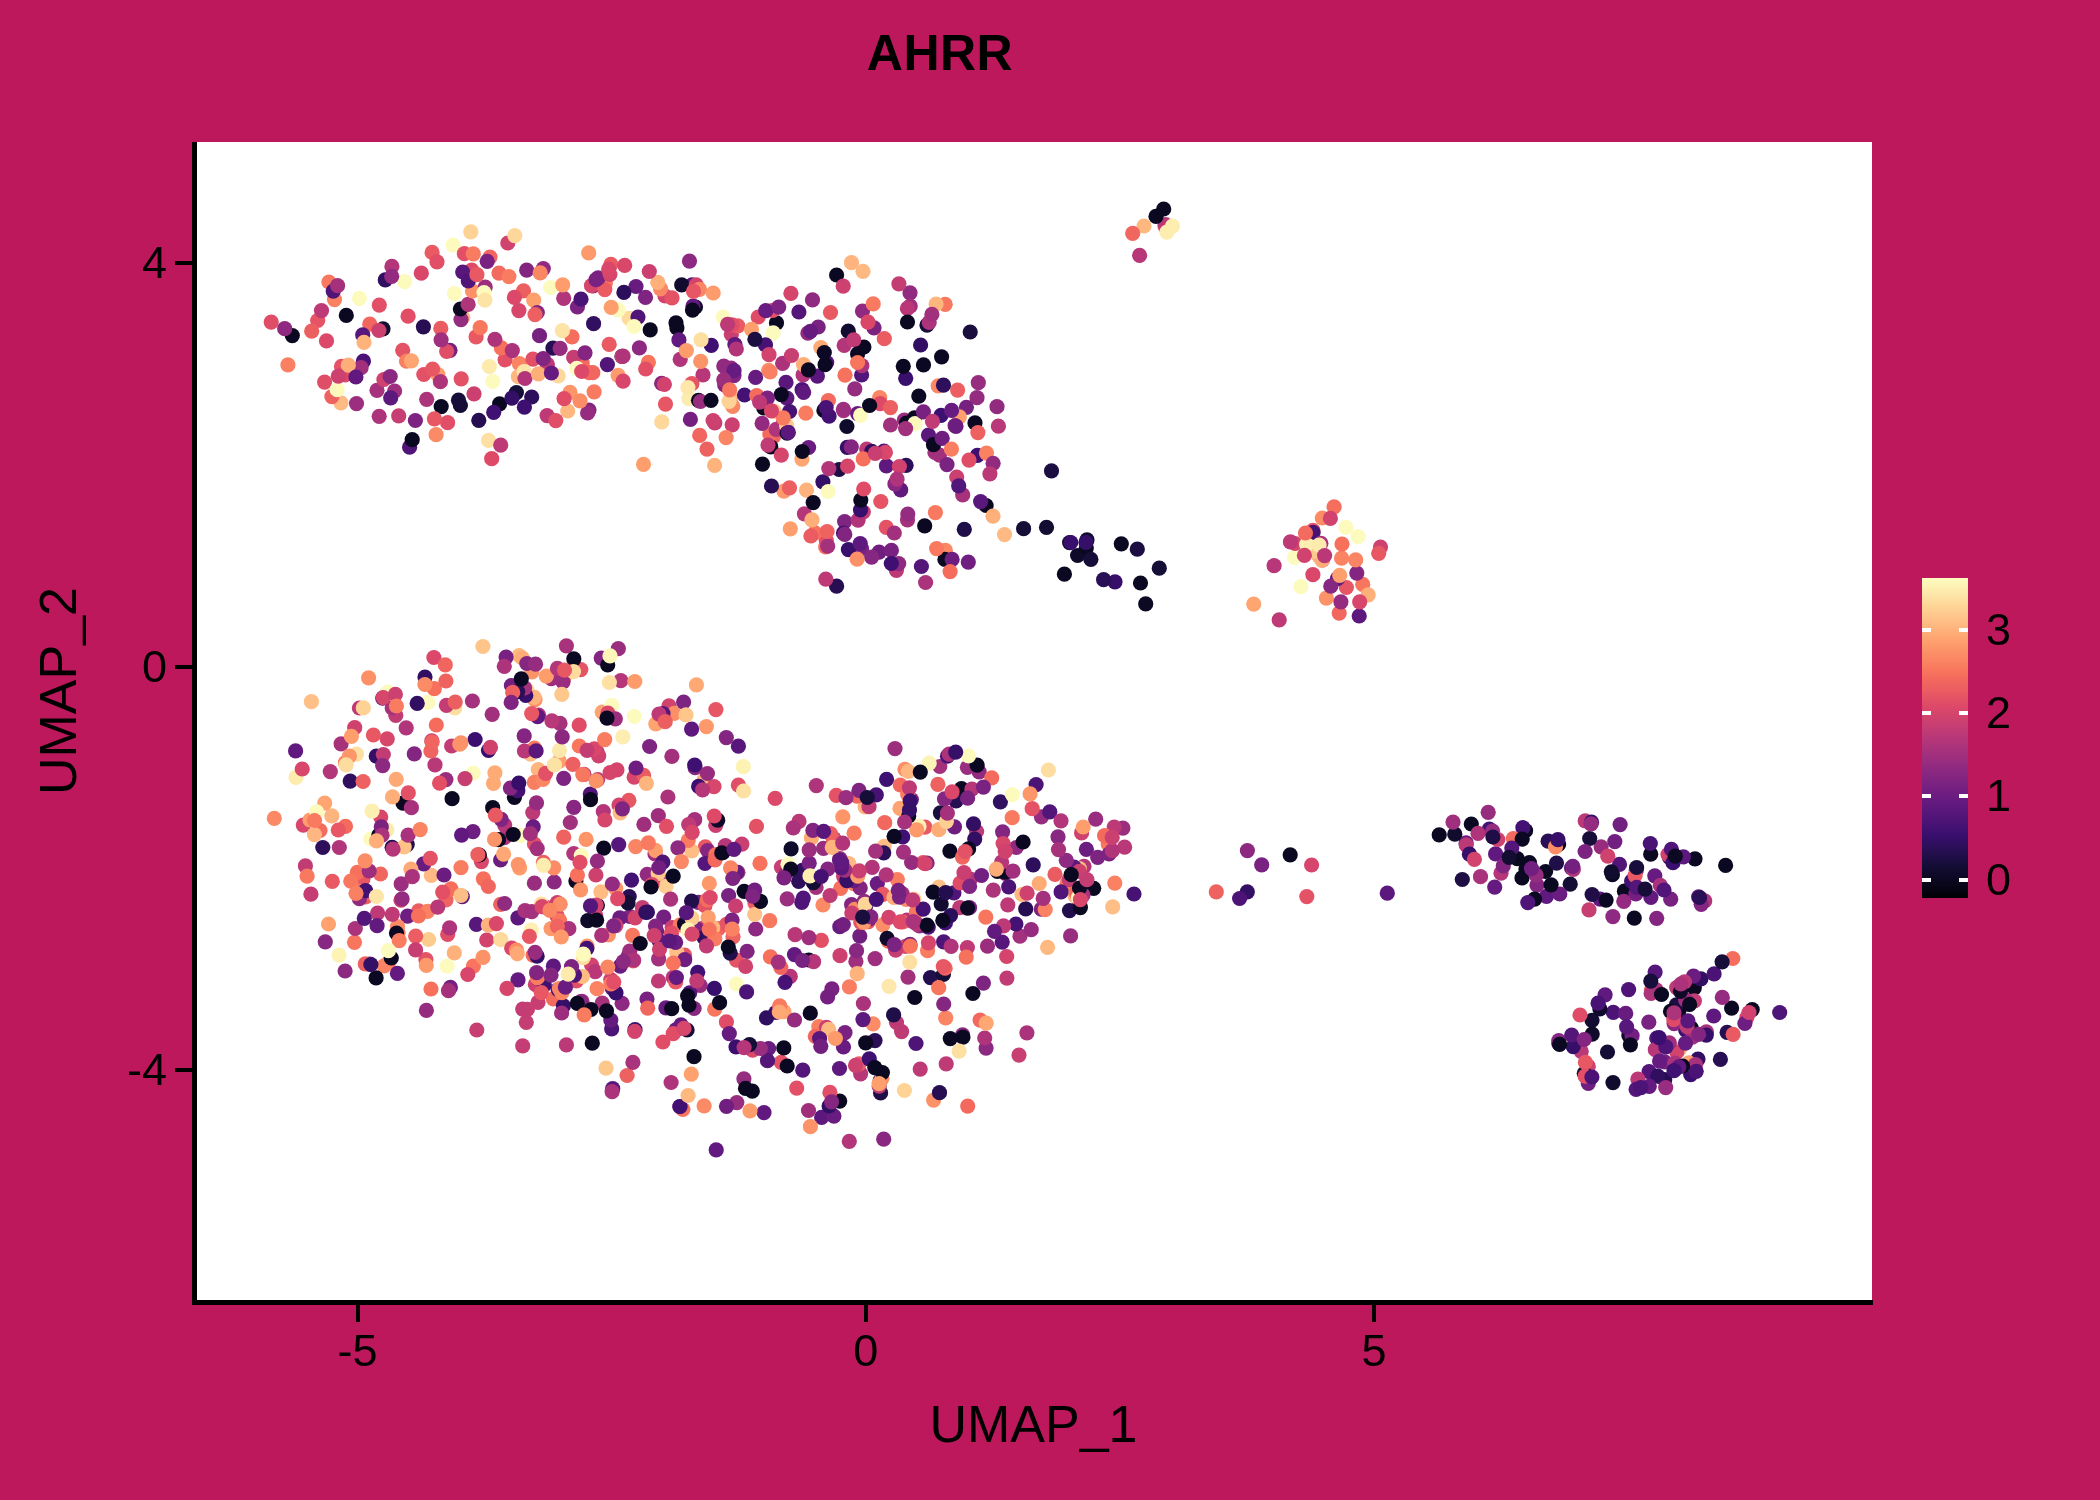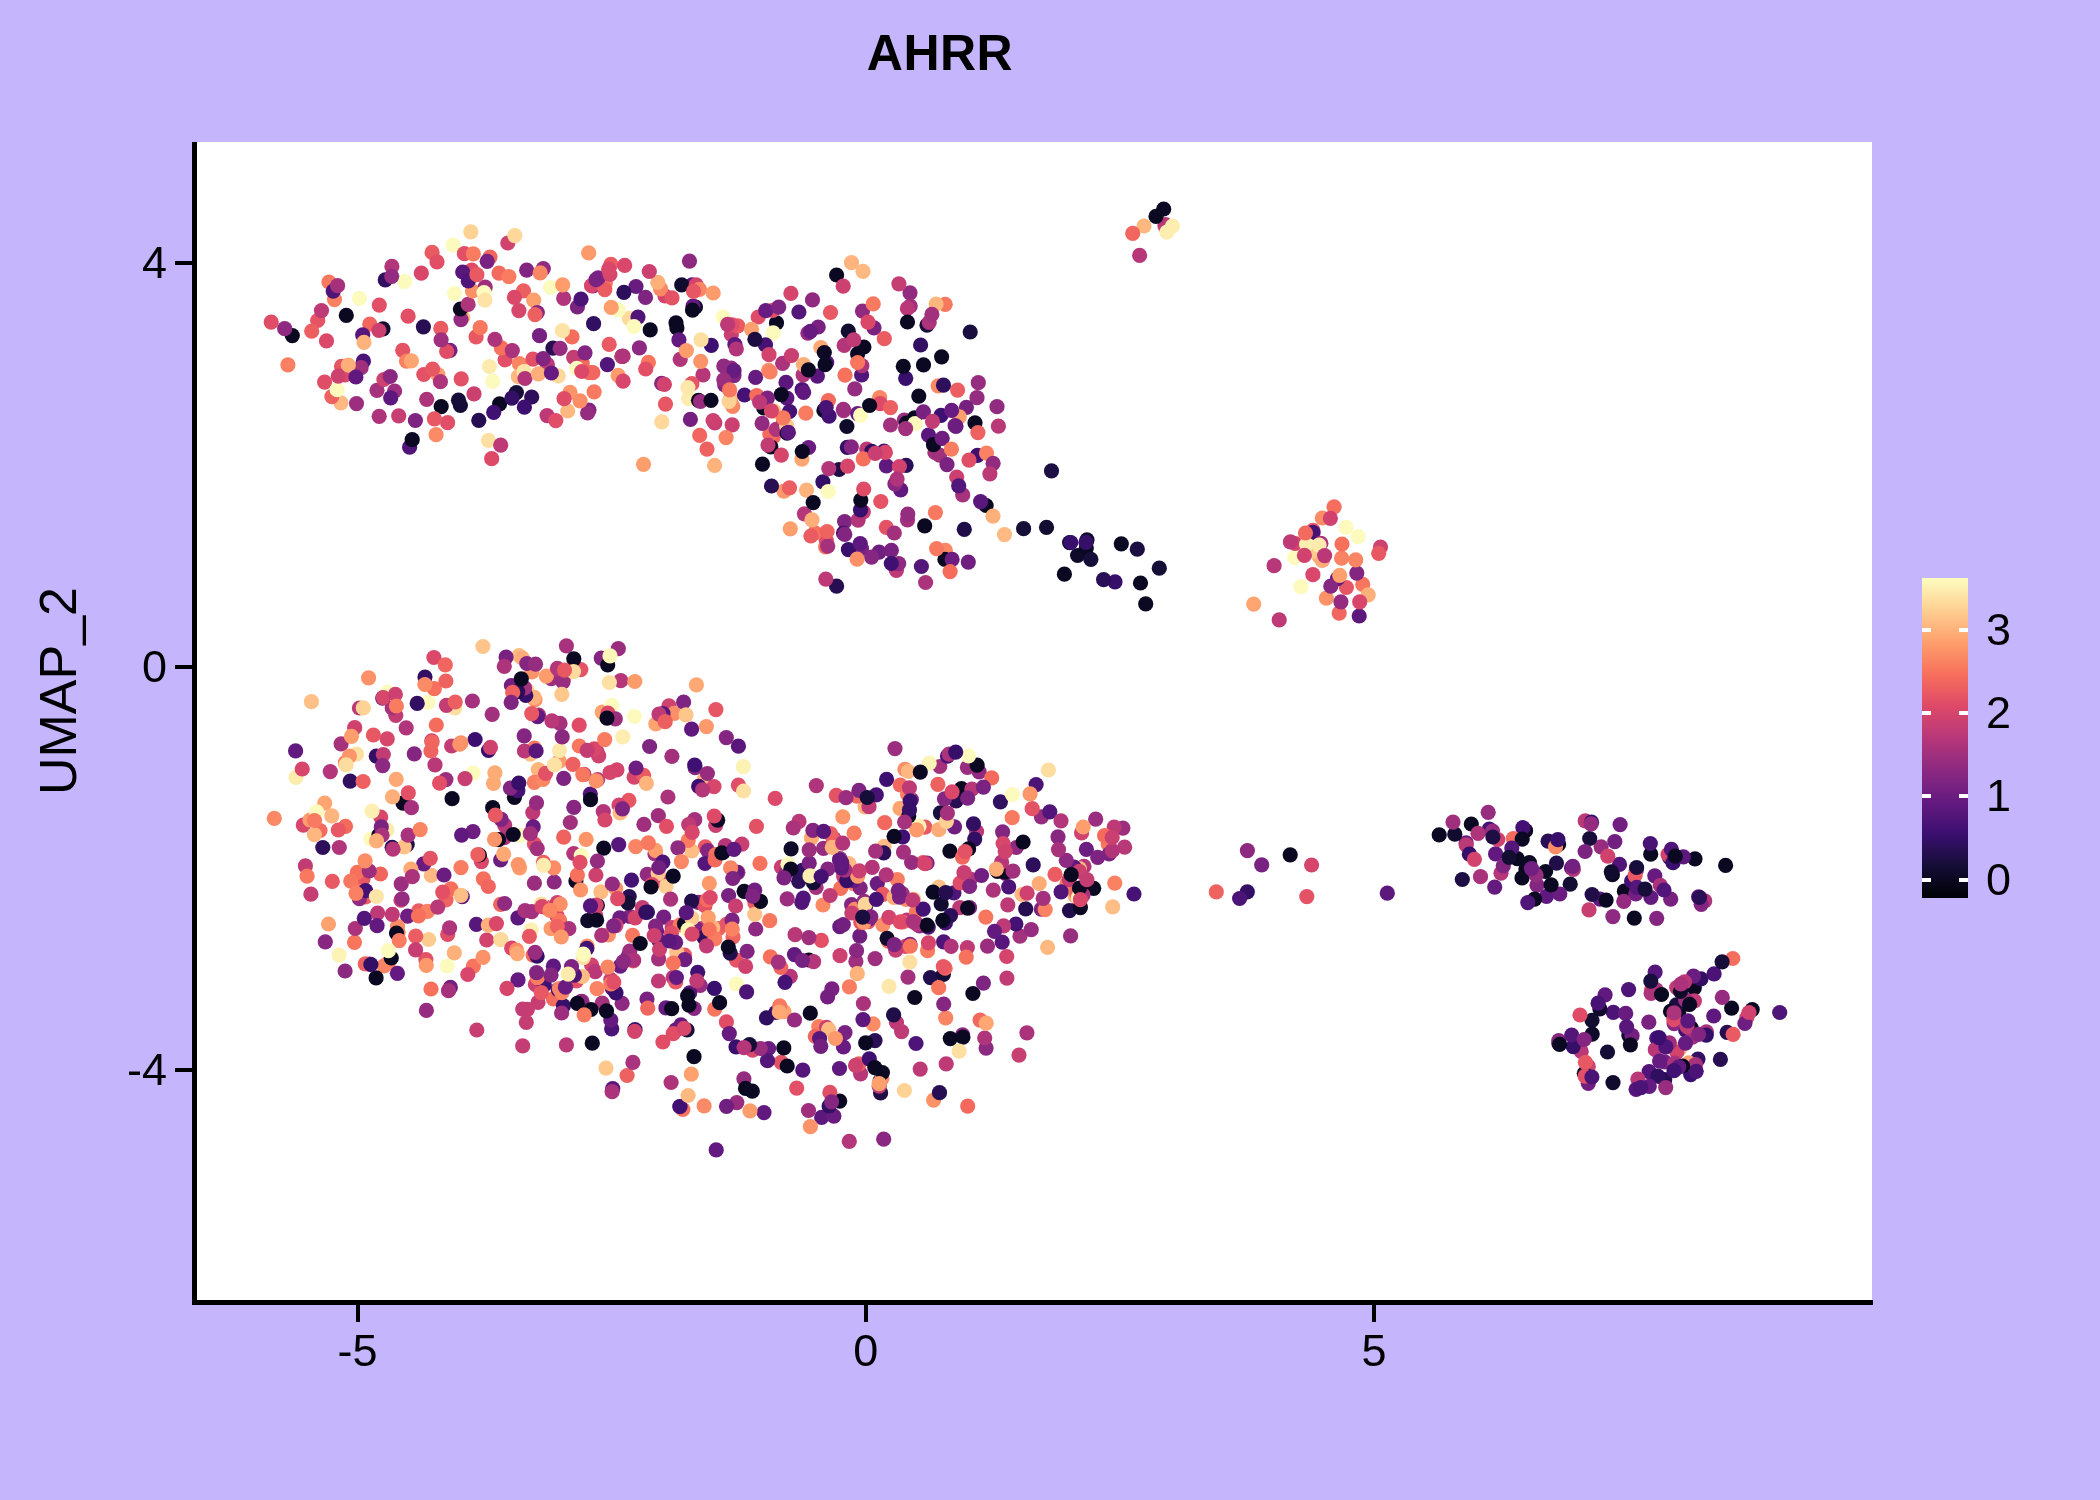--- a/index.html
+++ b/index.html
@@ -11,21 +11,21 @@
     width: 2100px;
     height: 1500px;
     font-family: "Liberation Sans", sans-serif;
     color: #000000;
     overflow: hidden;
   }
   #figure {
     position: relative;
     width: 2100px;
     height: 1500px;
-    background: #c4b5fd;
+    background: #be185d;
   }
 
   
   #plot-title {
     position: absolute;
     left: 0;
     top: 28px;
     width: 1880px;
     text-align: center;
     font-size: 50px;
@@ -1904,20 +1904,21 @@
     </div>
   <div id="y-ticks">
       <div class="tick-y" style="top: 261.043px;"></div>
       <div class="ticklabel-y" style="top: 263.043px;">4</div>
       <div class="tick-y" style="top: 664.522px;"></div>
       <div class="ticklabel-y" style="top: 666.522px;">0</div>
       <div class="tick-y" style="top: 1068px;"></div>
       <div class="ticklabel-y" style="top: 1070px;">-4</div>
     </div>
 
+  <div id="xlab">UMAP_1</div>
   <div id="ylab">UMAP_2</div>
 
   <div id="legend">
     <div id="legend-bar" style="background: linear-gradient(rgb(252, 253, 191) 0%, rgb(253, 242, 180) 2.5%, rgb(253, 230, 169) 5%, rgb(254, 219, 157) 7.5%, rgb(254, 207, 146) 10%, rgb(254, 195, 137) 12.5%, rgb(254, 183, 128) 15%, rgb(254, 171, 118) 17.5%, rgb(254, 159, 109) 20%, rgb(252, 147, 105) 22.5%, rgb(251, 136, 101) 25%, rgb(249, 124, 96) 27.5%, rgb(247, 112, 92) 30%, rgb(241, 102, 95) 32.5%, rgb(235, 93, 98) 35%, rgb(228, 83, 101) 37.5%, rgb(222, 73, 104) 40%, rgb(212, 69, 108) 42.5%, rgb(203, 64, 113) 45%, rgb(193, 60, 117) 47.5%, rgb(183, 55, 121) 50%, rgb(172, 52, 123) 52.5%, rgb(162, 48, 125) 55%, rgb(151, 45, 127) 57.5%, rgb(140, 41, 129) 60%, rgb(130, 37, 129) 62.5%, rgb(120, 34, 129) 65%, rgb(110, 30, 128) 67.5%, rgb(100, 26, 128) 70%, rgb(90, 23, 124) 72.5%, rgb(80, 21, 120) 75%, rgb(69, 18, 116) 77.5%, rgb(59, 15, 112) 80%, rgb(49, 15, 98) 82.5%, rgb(40, 15, 83) 85%, rgb(30, 14, 69) 87.5%, rgb(20, 14, 54) 90%, rgb(15, 10, 41) 92.5%, rgb(10, 7, 29) 95%, rgb(5, 4, 17) 97.5%, rgb(0, 0, 4) 100%);"></div>
   <div class="legend-tick left" style="top: 299.667px;"></div>
       <div class="legend-tick right" style="top: 299.667px;"></div>
       <div class="legend-label" style="top: 301.667px;">0</div>
       <div class="legend-tick left" style="top: 216.333px;"></div>
       <div class="legend-tick right" style="top: 216.333px;"></div>
       <div class="legend-label" style="top: 218.333px;">1</div>

